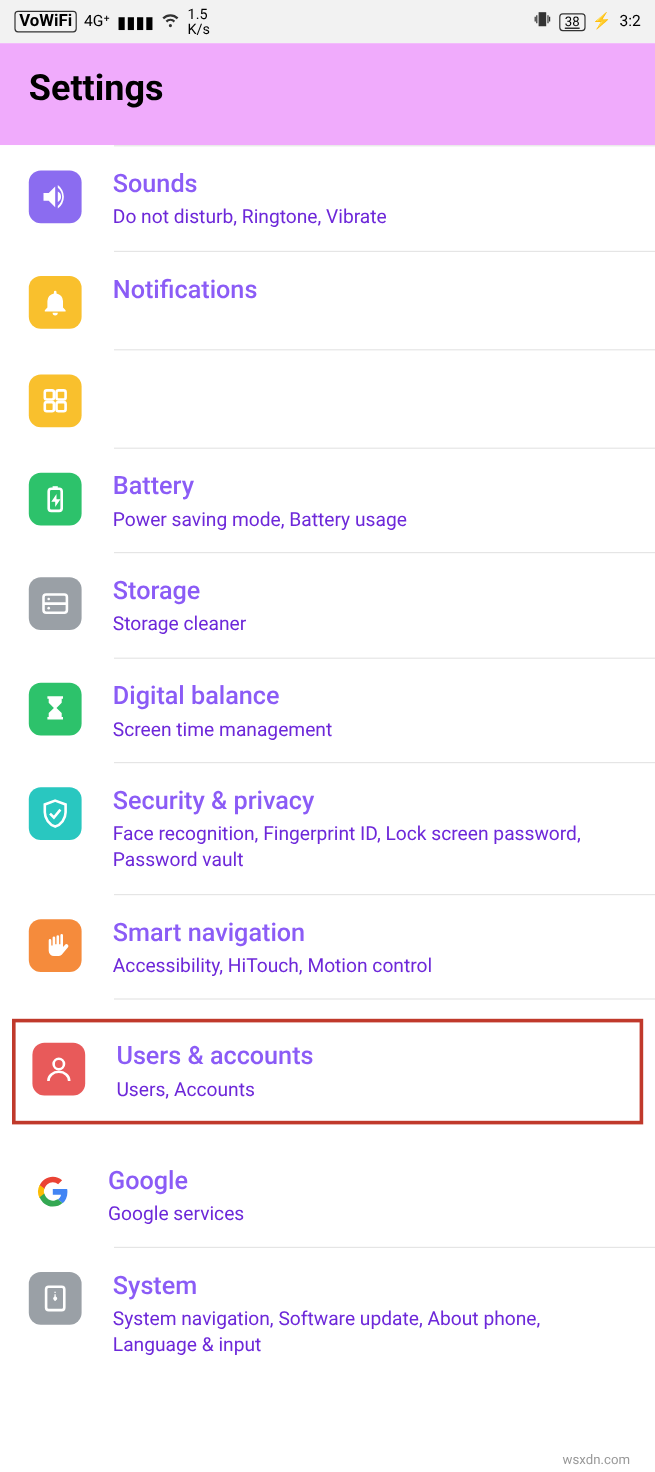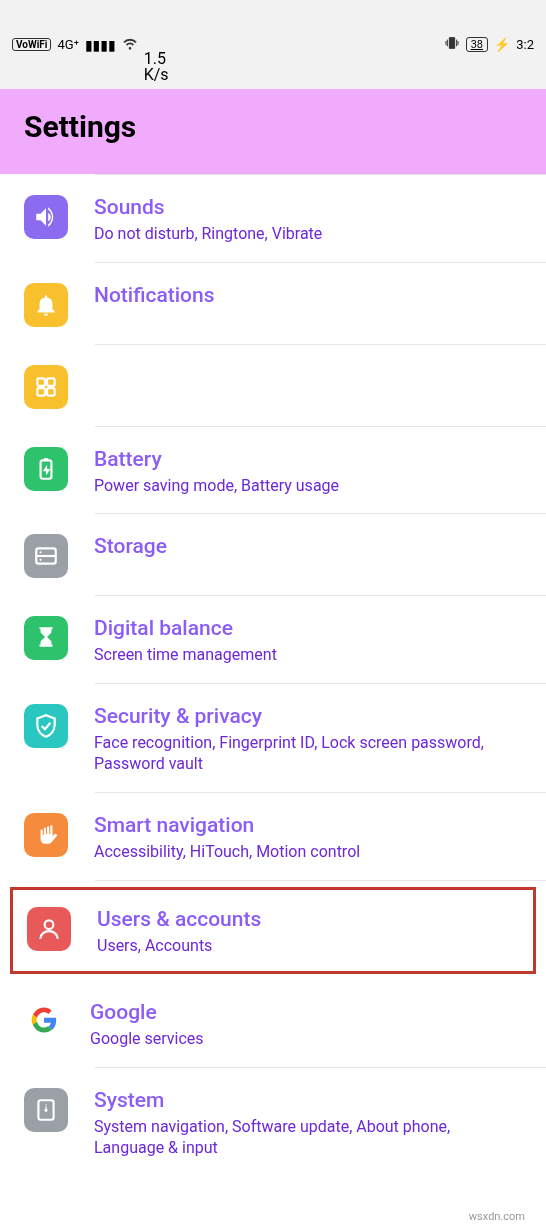--- a/index.html
+++ b/index.html
@@ -1,28 +1,28 @@
 <!DOCTYPE html>
 <html><head>
   <meta charset="utf-8">
   <style>
     * { margin: 0; padding: 0; box-sizing: border-box; font-family: -apple-system, BlinkMacSystemFont, 'Segoe UI', Roboto, sans-serif; }
     body { width: 546px; background: #fff; color: #000; }
     .status-bar { display: flex; justify-content: space-between; align-items: center; padding: 6px 12px; font-size: 13px; background: #f2f2f2; }
     .status-left, .status-right { display: flex; align-items: center; gap: 6px; }
-    .vowifi { border: 1px solid #333; border-radius: 3px; padding: 0 3px; font-size: 10px; font-weight: bold; }
+    .vowifi { border: 1px solid #333; border-radius: 3px; padding: 0 3px; font-size: 14px; font-weight: bold; }
     .signal, .wifi { font-size: 14px; }
-    .speed { font-size: 16px; line-height: 1; margin-top: 45px; }
+    .speed { font-size: 12px; line-height: 1; }
     .battery-box { border: 1px solid #333; border-radius: 3px; padding: 0 4px; font-size: 11px; text-decoration: underline; }
     .header { padding: 20px 24px 30px; background: #f0abfc; }
     .header h1 { font-size: 30px; font-weight: 700; }
     .content { background: #fff; padding: 0 0 20px; }
     .partial-divider { border-top: 1px solid #e5e5e5; margin-left: 95px; }
     .item { display: flex; align-items: flex-start; padding: 18px 24px; position: relative; }
-    .item.highlighted { border: 3px solid #c0392b; margin: 6px 10px; padding: 15px 14px; }
+    .item.highlighted { border: 3px solid #c0392b; margin: 16px 10px; padding: 15px 14px; }
     .icon-wrap { width: 44px; height: 44px; border-radius: 10px; display: flex; align-items: center; justify-content: center; flex-shrink: 0; margin-right: 26px; margin-top: 2px; }
     .item-text { flex: 1; padding-top: 2px; }
     .item-title { font-size: 21px; font-weight: 500; color: #8b5cf6; margin-bottom: 4px; }
     .item-subtitle { font-size: 16px; color: #6d28d9; line-height: 1.35; }
     .divider { position: absolute; bottom: 0; left: 95px; right: 0; height: 1px; background: #e5e5e5; }
     .watermark { position: fixed; bottom: 4px; right: 21px; font-size: 11px; color: #999; }
     .icon-wrap svg { width: 26px; height: 26px; }
     .google-icon { background: #fff; border-radius: 50%; width: 40px; height: 40px; display:flex;align-items:center;justify-content:center;}
   </style>
 </head>
@@ -117,20 +117,21 @@
     <div class="icon-wrap" style="background:#9aa0a6">
       <svg viewBox="0 0 24 24">
           <rect x="3" y="5" width="18" height="14" rx="2" fill="none" stroke="#fff" stroke-width="2"></rect>
           <line x1="3" y1="12" x2="21" y2="12" stroke="#fff" stroke-width="2"></line>
           <circle cx="7" cy="8.5" r="1" fill="#fff"></circle>
           <circle cx="7" cy="15.5" r="1" fill="#fff"></circle>
         </svg>
     </div>
     <div class="item-text">
       <div class="item-title">Storage</div>
+      <div class="item-subtitle">Storage cleaner</div>
     </div>
     <div class="divider"></div>
   </div>
 
   <div class="item">
     <div class="icon-wrap" style="background:#2dc26b">
       <svg viewBox="0 0 24 24">
           <path fill="#fff" d="M6 2v2h1v3l4 4-4 4v3H6v2h12v-2h-1v-3l-4-4 4-4V4h1V2H6z"></path>
         </svg>
     </div>

